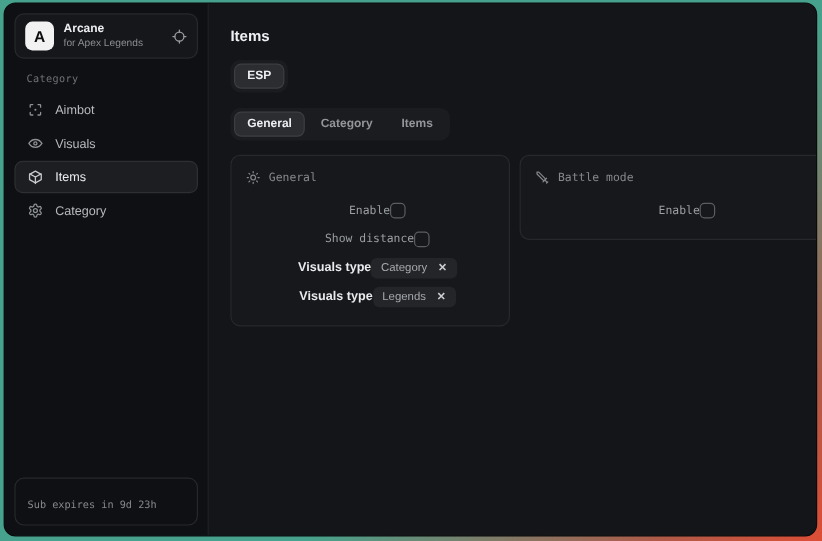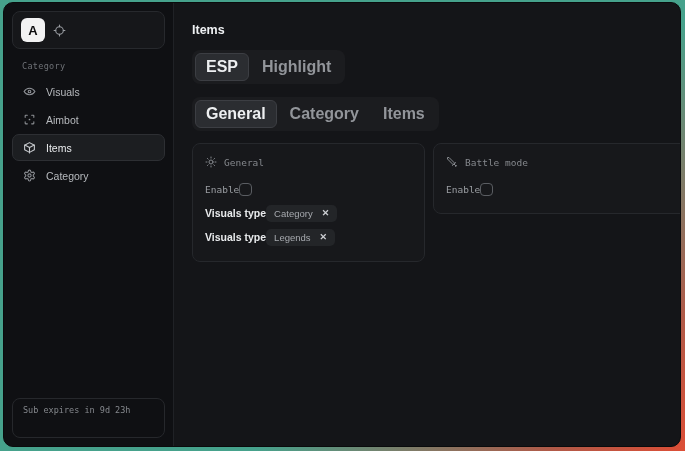--- a/index.html
+++ b/index.html
@@ -43,54 +43,54 @@
     border-radius:7px; border:1px solid transparent; margin-bottom:1px; cursor:pointer;
     color:#b7babe; font-size:10.5px;
   }
   .nav-item .icon { color:#8d9095; display:flex; }
   .nav-item.active { background:#1c1e21; border-color:#2d2f33; color:#eaecee; }
   .nav-item.active .icon { color:#c6c9cd; }
 
   .sidebar-footer {
     position:absolute; left:8px; right:8px; bottom:8px; height:40px;
     border:1px solid #26282c; border-radius:8px; padding:6px 10px 0;
-    display:flex; flex-direction:column; justify-content:space-between; gap:3px;
+    display:flex; flex-direction:column; justify-content:center; gap:3px;
   }
   .foot-dim { font-family:"DejaVu Sans Mono", monospace; font-size:8.5px; color:#85888d; }
   .foot-bright { font-size:9px; color:#c9cbce; }
 
   
   .main { flex:1; background:#141518; padding:20px 14px 0 18px; }
   .page-title { color:#eef0f2; font-size:12.5px; font-weight:700; }
 
   .tabgroup {
     display:inline-flex; gap:2px; background:#1b1c1f; border-radius:8px;
     padding:3px; margin-top:13px;
   }
   .tabrow { display:block; }
   .tab {
     border:1px solid transparent; background:transparent; border-radius:6px;
-    padding:4px 10px; color:#92959a; font-size:16px; font-weight:600; cursor:pointer;
+    padding:4px 10px; color:#92959a; font-size:10px; font-weight:600; cursor:pointer;
     font-family:"Liberation Sans", sans-serif;
     text-align:right;
   }
   .tab.active { background:#2b2d31; border-color:#3c3e43; color:#edeff1; }
 
   .panels { display:flex; gap:8px; align-items:flex-start; margin-top:12px; }
   .panel {
     background:#17181b; border:1px solid #26282c; border-radius:8px;
     padding:10px 12px 12px;
   }
   .panel-general { width:233px; }
   .panel-battle { width:267px; }
   .panel-head {
     display:flex; align-items:center; gap:7px; color:#85888d; margin-bottom:7px; height:16px;
   }
   .panel-title { font-family:"DejaVu Sans Mono", monospace; font-size:9.5px; }
-  .row { display:flex; justify-content:flex-start; align-items:center; height:24px; }
+  .row { display:flex; justify-content:center; align-items:center; height:24px;margin-left:12px; }
   .row-label-dim { font-family:"DejaVu Sans Mono", monospace; font-size:9.5px; color:#9b9ea3; }
   .row-label-bright { font-size:10.5px; font-weight:700; color:#e8eaec; }
   .checkbox {
     width:13px; height:13px; border:1.5px solid #5a5d62; border-radius:4px;
     background:transparent; cursor:pointer;
   }
   .tag {
     display:flex; align-items:center; gap:9px; background:#232528; border-radius:5px;
     padding:3px 8px; cursor:pointer;
   }
@@ -107,55 +107,59 @@
 </style>
 </head>
 <body>
 
 <div class="desktop">
   <div class="window">
 
     <aside class="sidebar">
       <div class="app-card">
         <div class="logo">A</div>
+        <div class="app-meta">
+          <div class="app-name">Arcane</div>
+          <div class="app-sub">for Apex Legends</div>
+        </div>
         <span class="hdr-icon">
           <svg width="13" height="13" viewBox="0 0 24 24" fill="none" stroke="currentColor" stroke-width="2" stroke-linecap="round">
             <circle cx="12" cy="12" r="7"></circle>
               <path d="M12 2v3"></path>
               <path d="M12 19v3"></path>
               <path d="M2 12h3"></path>
               <path d="M19 12h3"></path>
           </svg>
         </span>
       </div>
 
       <div class="section-label">Category</div>
 
       <nav>
         <div class="nav-item">
           <span class="icon">
             <svg width="13" height="13" viewBox="0 0 24 24" fill="none" stroke="currentColor" stroke-width="2" stroke-linecap="round">
-              <path d="M2 12s3.5-6 10-6 10 6 10 6-3.5 6-10 6-10-6-10-6z"></path>
-                <circle cx="12" cy="12" r="2.4"></circle>
-            </svg>
-          </span>
-          <span>Visuals</span>
-        </div>
-        <div class="nav-item">
-          <span class="icon">
-            <svg width="13" height="13" viewBox="0 0 24 24" fill="none" stroke="currentColor" stroke-width="2" stroke-linecap="round">
               <path d="M4 8V5a1 1 0 0 1 1-1h3"></path>
                 <path d="M16 4h3a1 1 0 0 1 1 1v3"></path>
                 <path d="M20 16v3a1 1 0 0 1-1 1h-3"></path>
                 <path d="M8 20H5a1 1 0 0 1-1-1v-3"></path>
                 <circle cx="12" cy="12" r="1.6" fill="currentColor" stroke="none"></circle>
             </svg>
           </span>
           <span>Aimbot</span>
         </div>
+        <div class="nav-item">
+          <span class="icon">
+            <svg width="13" height="13" viewBox="0 0 24 24" fill="none" stroke="currentColor" stroke-width="2" stroke-linecap="round">
+              <path d="M2 12s3.5-6 10-6 10 6 10 6-3.5 6-10 6-10-6-10-6z"></path>
+                <circle cx="12" cy="12" r="2.4"></circle>
+            </svg>
+          </span>
+          <span>Visuals</span>
+        </div>
         <div class="nav-item active">
           <span class="icon">
             <svg width="13" height="13" viewBox="0 0 24 24" fill="none" stroke="currentColor" stroke-width="2" stroke-linecap="round" stroke-linejoin="round">
               <path d="M21 16V8l-9-5-9 5v8l9 5 9-5z"></path>
                 <path d="M3.3 7.3 12 12l8.7-4.7"></path>
                 <path d="M12 22V12"></path>
             </svg>
           </span>
           <span>Items</span>
         </div>
@@ -174,21 +178,20 @@
         <div class="foot-dim">Sub expires in 9d 23h</div>
       </div>
     </aside>
 
     <main class="main">
       <div class="page-title">Items</div>
 
       <div class="tabrow">
         <div class="tabgroup">
           <button class="tab active">ESP</button>
-          <button class="tab">Highlight</button>
         </div>
       </div>
 
       <div class="tabrow">
         <div class="tabgroup">
           <button class="tab active">General</button>
           <button class="tab">Category</button>
           <button class="tab">Items</button>
         </div>
       </div>
@@ -210,20 +213,24 @@
                   <path d="m19.1 4.9-1.4 1.4"></path>
               </svg>
             </span>
             <span class="panel-title">General</span>
           </div>
           <div class="row">
             <span class="row-label-dim">Enable</span>
             <span class="checkbox"></span>
           </div>
           <div class="row">
+            <span class="row-label-dim">Show distance</span>
+            <span class="checkbox"></span>
+          </div>
+          <div class="row">
             <span class="row-label-bright">Visuals type</span>
             <span class="tag">
               <span class="tag-text">Category</span>
               <span class="tag-close">✕</span>
             </span>
           </div>
           <div class="row">
             <span class="row-label-bright">Visuals type</span>
             <span class="tag">
               <span class="tag-text">Legends</span>

